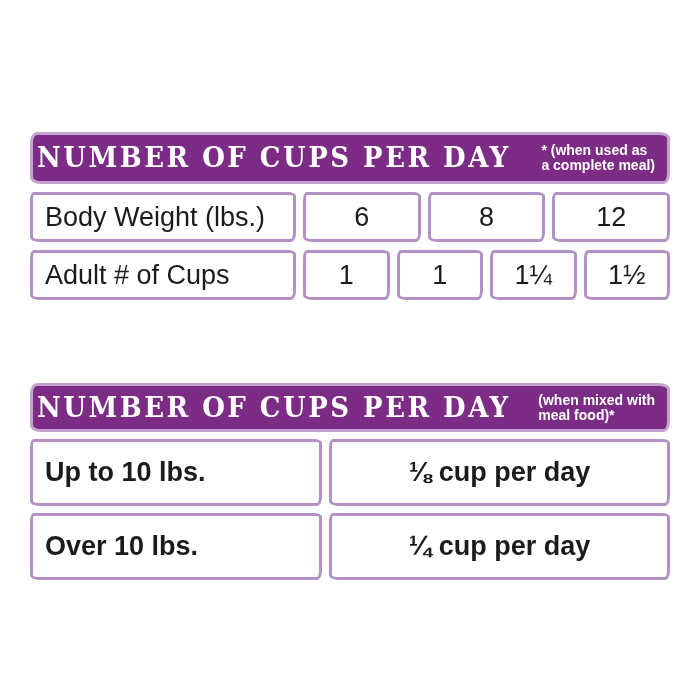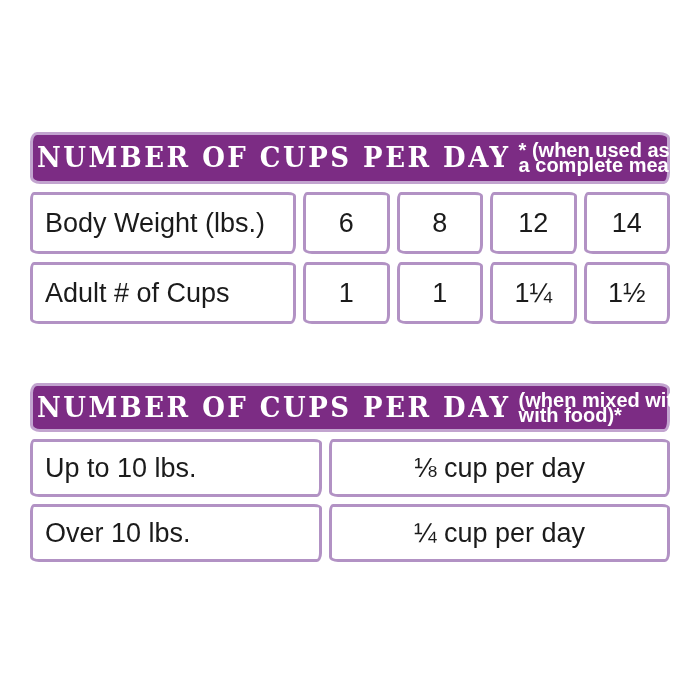--- a/index.html
+++ b/index.html
@@ -30,31 +30,31 @@
 
   .band-title {
     font-family: "DejaVu Serif", "Liberation Serif", serif;
     font-weight: bold;
     font-size: 26px;
     letter-spacing: 2.5px;
     white-space: nowrap;
     transform: scaleY(1.05);
   }
   .band-note {
-    font-size: 20px;
+    font-size: 14px;
     font-weight: bold;
     line-height: 15px;
     white-space: nowrap;
     text-align: left;
     padding-left: 8px;
   }
 
   .trow { display: flex; gap: 7px; margin-top: 7px; }
-  #t1 .trow { height: 62px; margin-top: 8px; }
-  #t2 .trow { height: 58px; }
+  #t1 .trow { height: 50px; margin-top: 8px; }
+  #t2 .trow { height: 67px; font-weight: bold; }
 
   .cell {
     box-sizing: border-box;
     background: #ffffff;
     border: 3px solid #b292c4;
     border-radius: 4px 8px 5px 9px / 8px 4px 9px 5px;
     display: flex; align-items: center;
     color: #1b1b1b;
     font-size: 27px;
   }
@@ -76,38 +76,37 @@
         <span>* (when used as</span><br>
         <span>a complete meal)</span>
       </span>
     </div>
 
     <div class="trow">
       <div class="cell label-cell">Body Weight (lbs.)</div>
       <div class="cell num-cell">6</div>
       <div class="cell num-cell">8</div>
       <div class="cell num-cell">12</div>
-      <div class="cell num-cell">14</div>
     </div>
 
     <div class="trow">
       <div class="cell label-cell">Adult # of Cups</div>
       <div class="cell num-cell">1</div>
       <div class="cell num-cell">1</div>
       <div class="cell num-cell">1¼</div>
       <div class="cell num-cell">1½</div>
     </div>
   </div>
 
   <div class="feed-table" id="t2">
     <div class="band">
       <span class="band-title">NUMBER OF CUPS PER DAY</span>
       <span class="band-note">
         <span>(when mixed with</span><br>
-        <span>with food)*</span>
+        <span>meal food)*</span>
       </span>
     </div>
 
     <div class="trow">
       <div class="cell label-cell">Up to 10 lbs.</div>
       <div class="cell value-cell">⅛ cup per day</div>
     </div>
 
     <div class="trow">
       <div class="cell label-cell">Over 10 lbs.</div>

